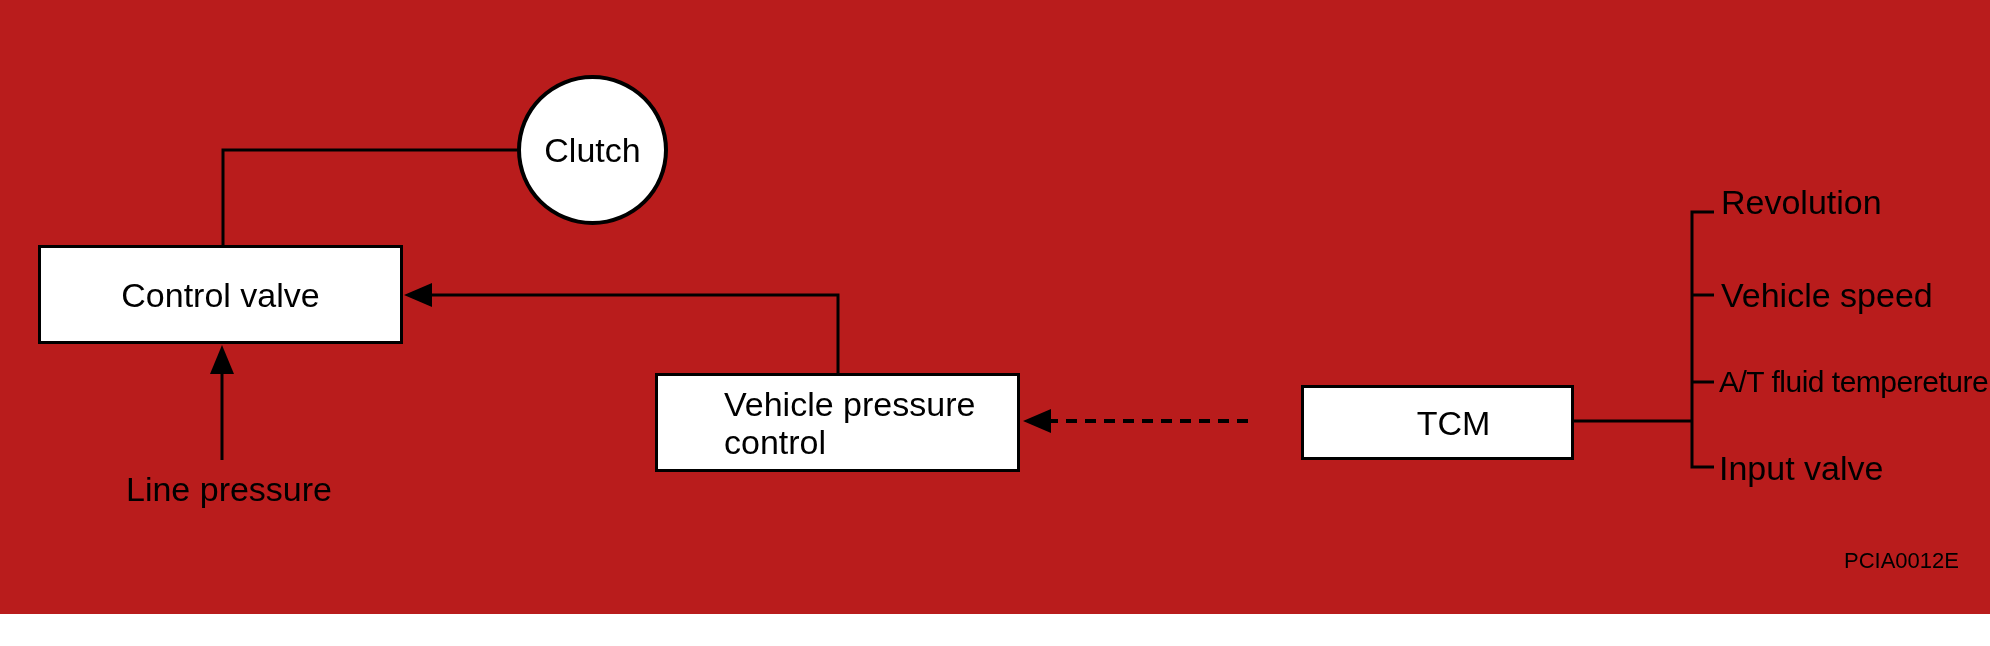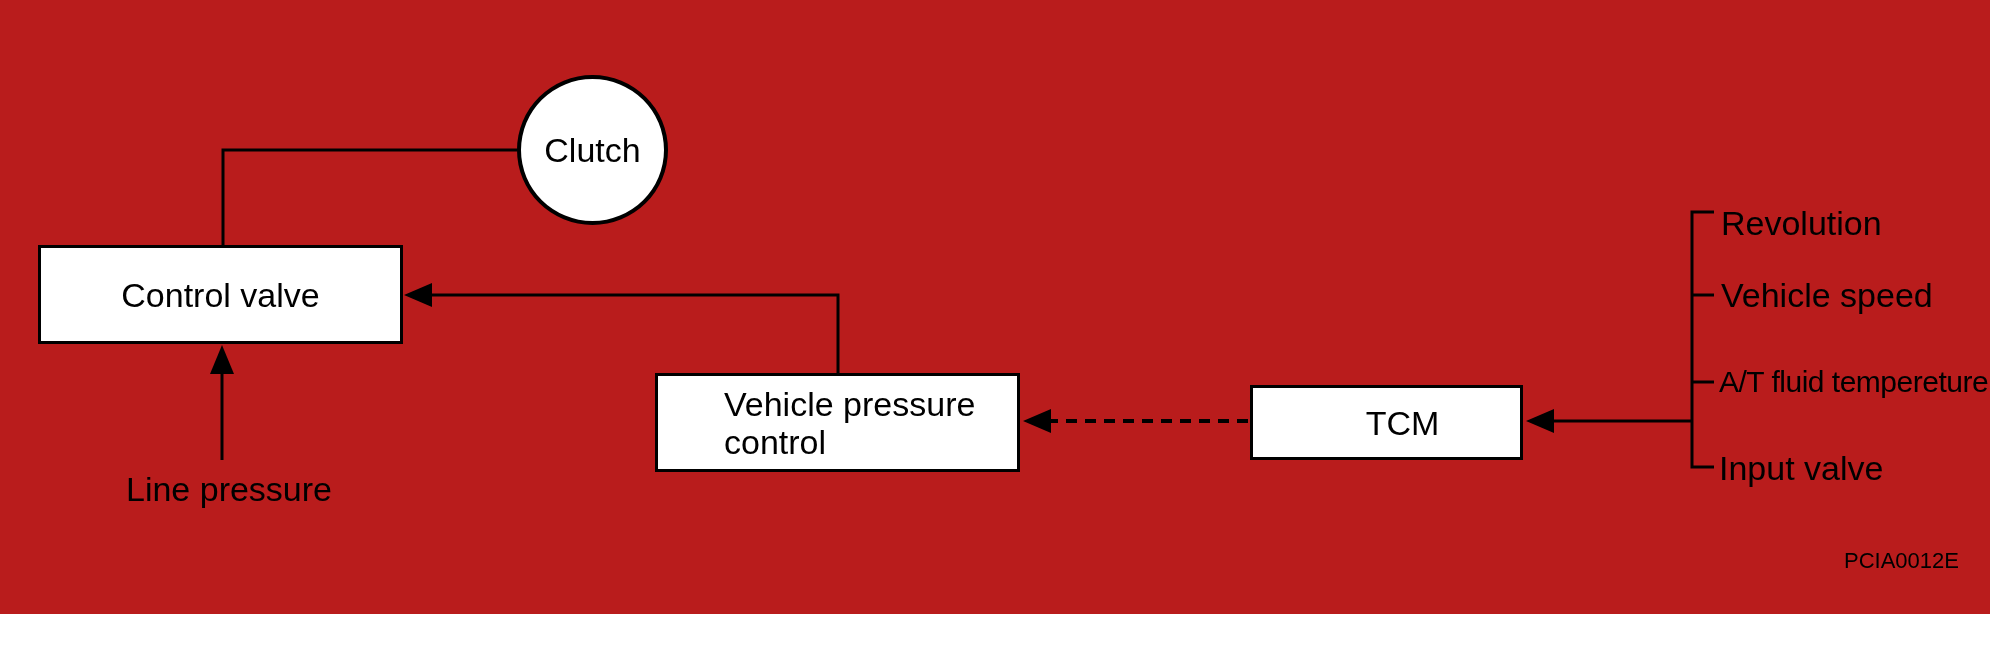--- a/index.html
+++ b/index.html
@@ -40,30 +40,30 @@
   .circle {
     border: 4px solid #000000;
     border-radius: 50%;
   }
   #node-control-valve   { left: 38px;   top: 245px; width: 365px; height: 99px; }
   #node-clutch          { left: 517px;  top: 75px;  width: 151px; height: 150px; }
   #node-cpc             { left: 655px;  top: 373px; width: 365px; height: 99px;
                           justify-content: flex-start; }
   #node-cpc .wrap-label { display: block; width: 252px; margin-left: 66px;
                           text-align: left; }
-  #node-tcm             { left: 1250px; top: 385px; width: 273px; height: 75px; padding-left: 32px; }
+  #node-tcm             { left: 1301px; top: 385px; width: 273px; height: 75px; padding-left: 32px; }
   .free-label {
     position: absolute;
     white-space: nowrap;
     font-size: 34px;
     line-height: 34px;
     color: #000000;
   }
   #label-line-pressure  { left: 126px;  top: 472px; }
-  #label-sensor-0       { left: 1721px; top: 206px; }
+  #label-sensor-0       { left: 1721px; top: 185px; }
   #label-sensor-1       { left: 1721px; top: 278px; }
   #label-sensor-2       { left: 1719px; top: 367px; font-size: 30px; line-height: 30px;
                           letter-spacing: -0.5px; }
   #label-sensor-3       { left: 1719px; top: 451px; }
   #label-figure-code    { left: 1844px; top: 550px; font-size: 22px; line-height: 22px; text-align: right; }
   svg path, svg polyline { fill: none; }
 </style>
 </head>
 <body>
 

